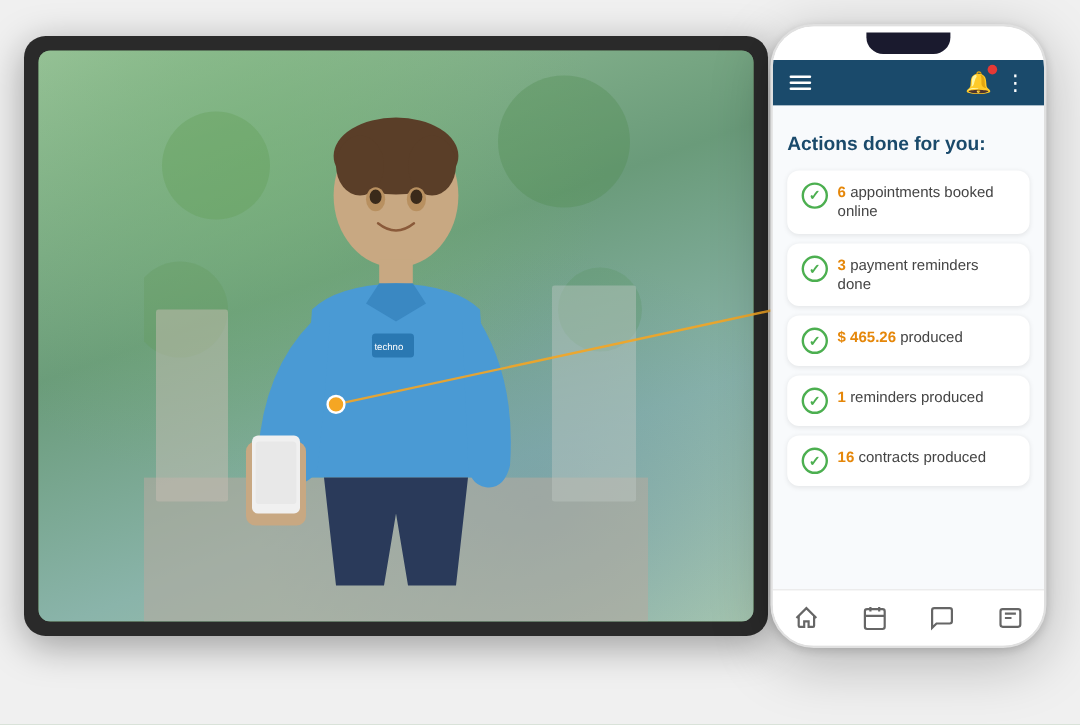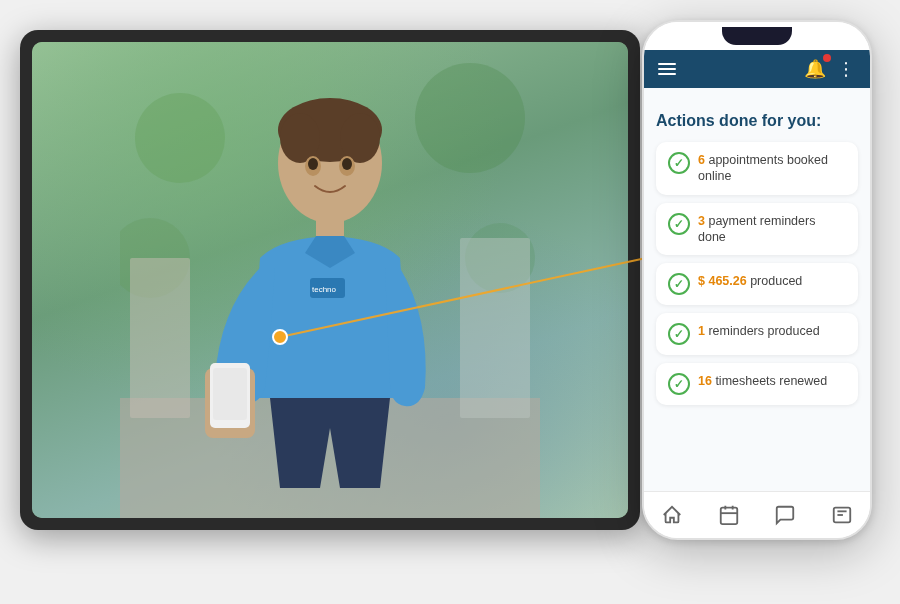--- a/index.html
+++ b/index.html
@@ -367,21 +367,21 @@
         <div class="action-text">
           <span class="highlight-num">1</span>
           <span>reminders produced</span>
         </div>
       </div>
 
       <div class="action-item">
         <div class="check-icon"></div>
         <div class="action-text">
           <span class="highlight-num">16</span>
-          <span>timesheets renewed</span>
+          <span>contracts produced</span>
         </div>
       </div>
     </div>
 
     <div class="phone-footer">
       <div class="footer-icon">
         <svg width="22" height="22" viewBox="0 0 24 24" fill="none" stroke="#666" stroke-width="2">
           <path d="M3 12L12 3l9 9"></path>
           <path d="M5 10v9a1 1 0 001 1h4v-5h4v5h4a1 1 0 001-1v-9"></path>
         </svg>

